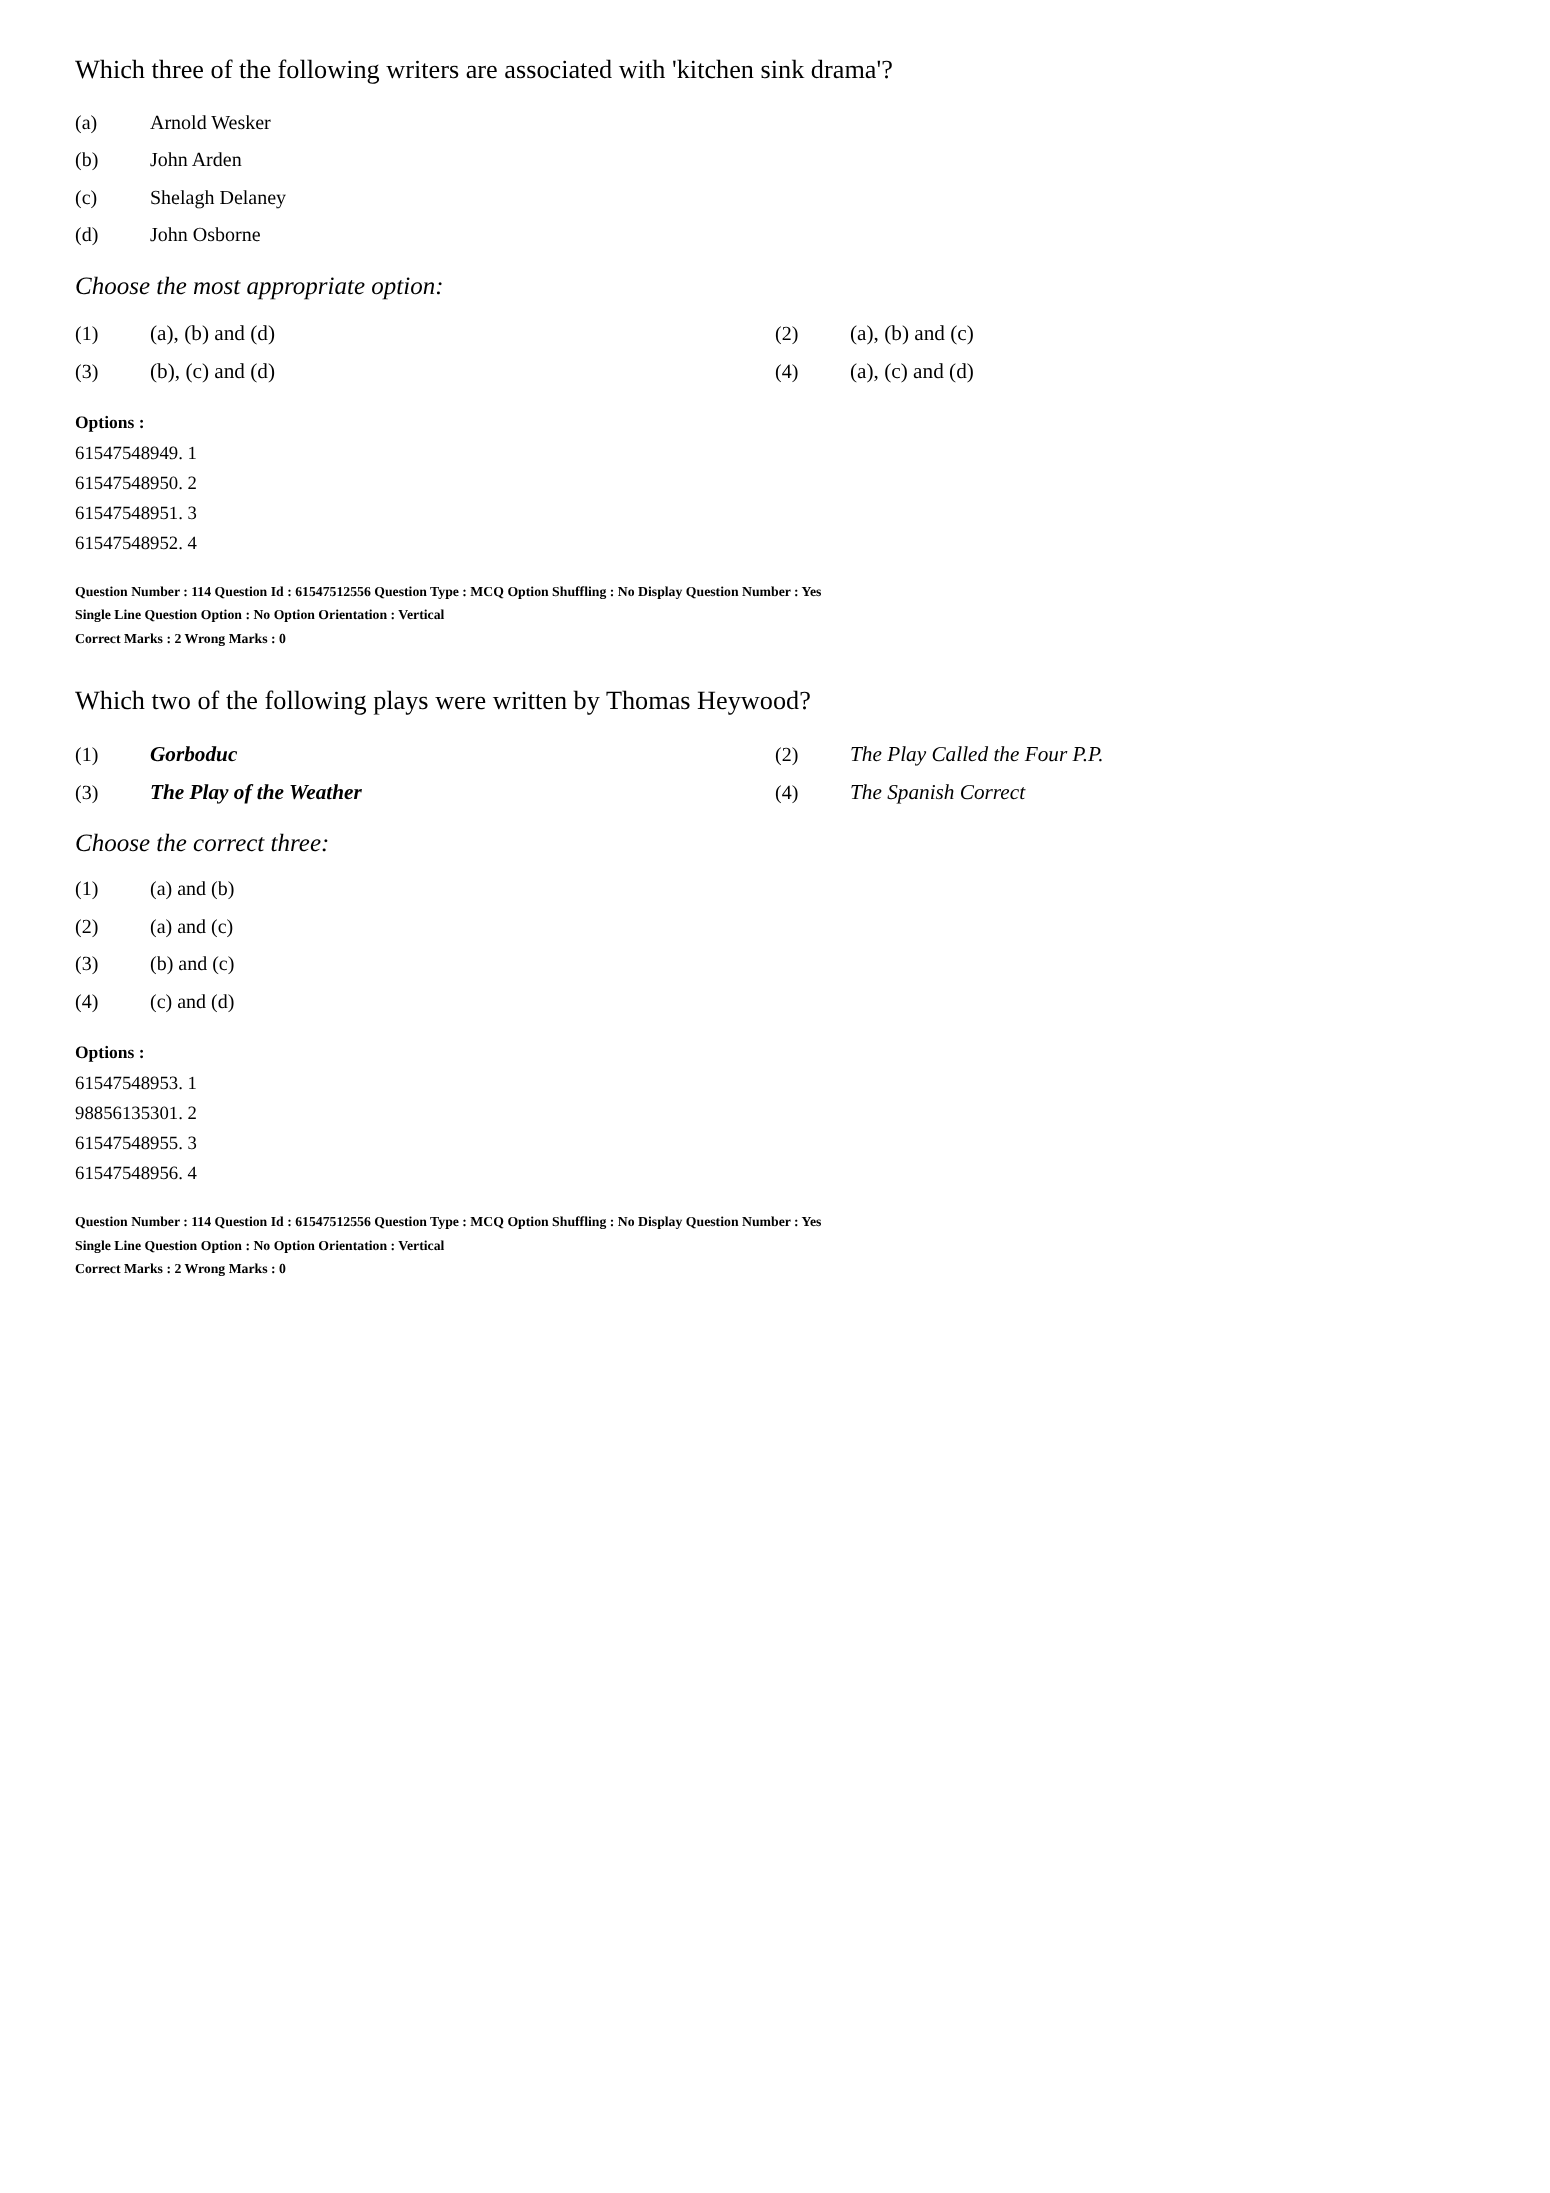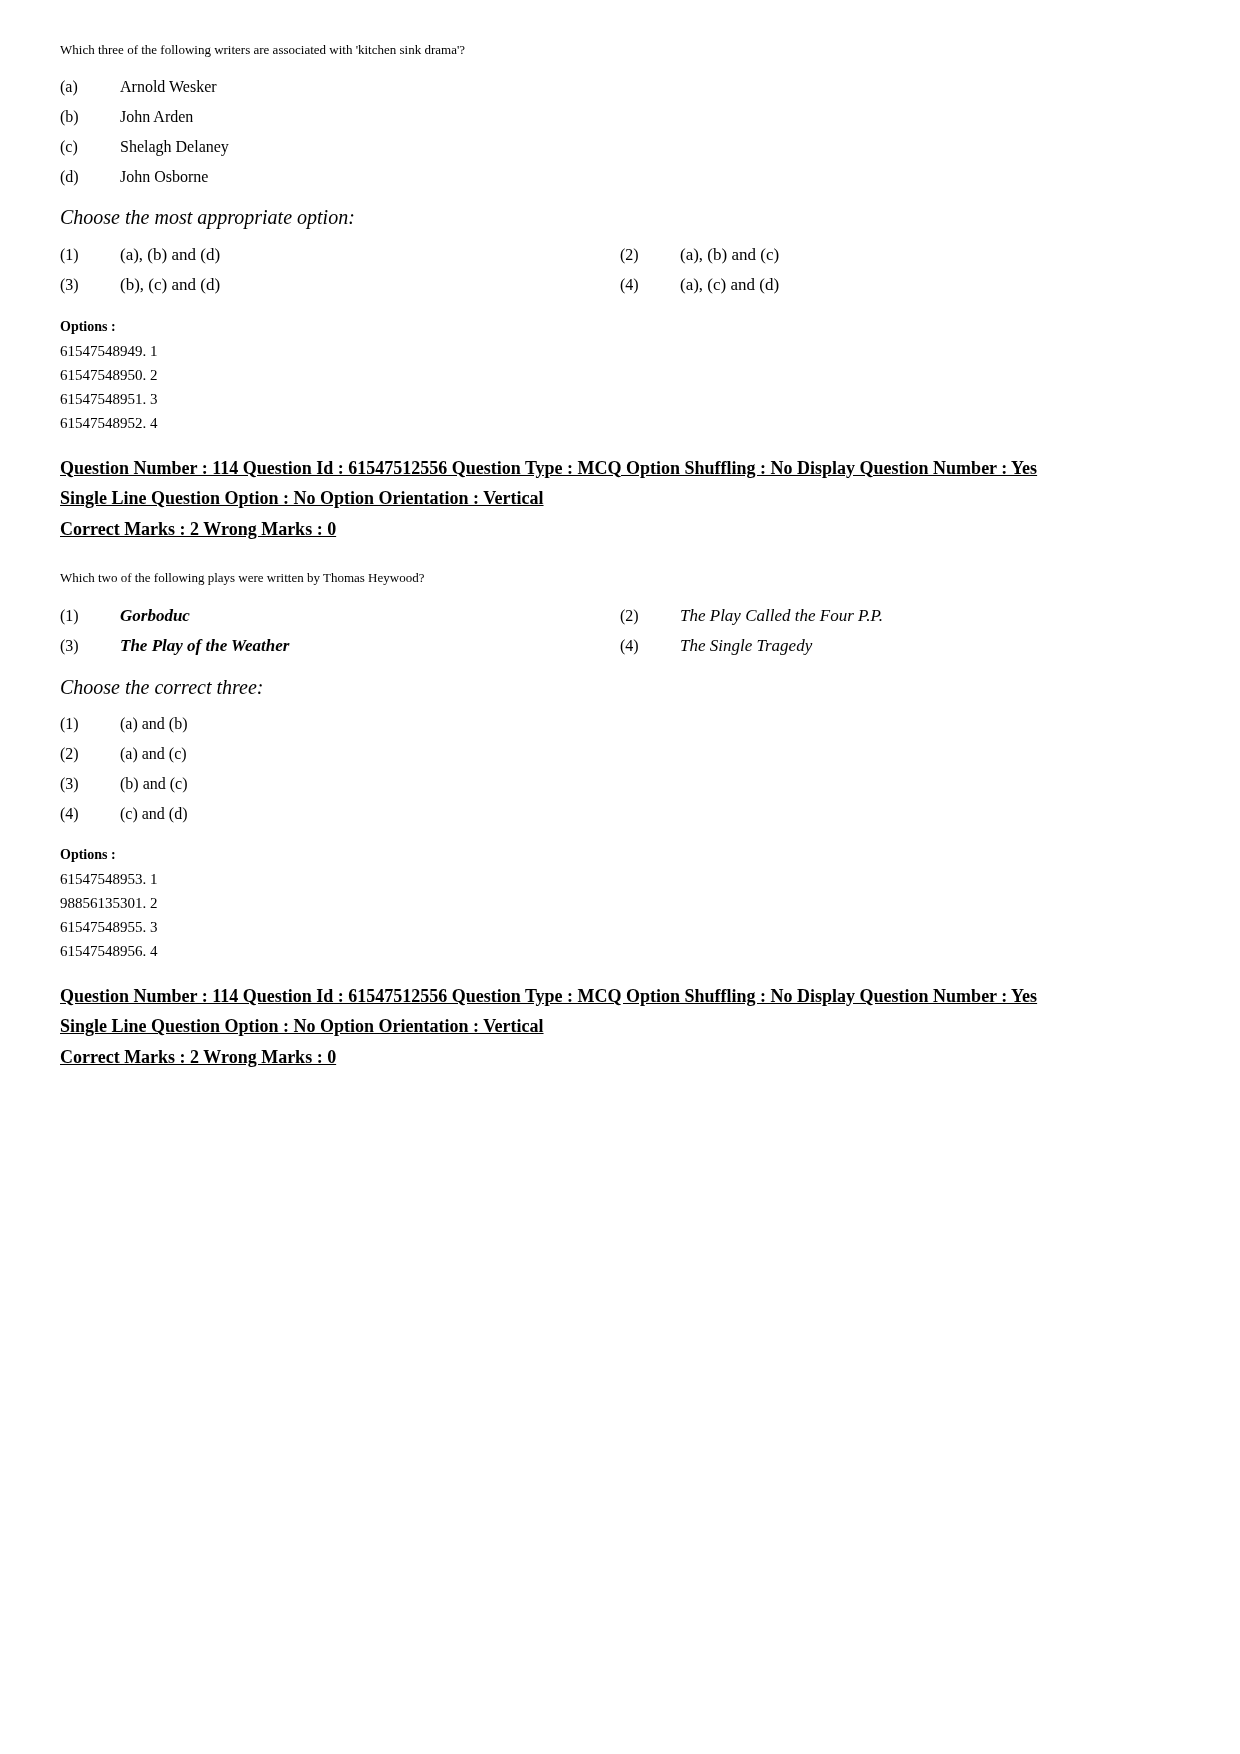--- a/index.html
+++ b/index.html
@@ -10,21 +10,21 @@
     body {
       background: #ffffff;
       font-family: 'Times New Roman', Times, serif;
       font-size: 16px;
       color: #000000;
       width: 1240px;
       min-height: 1754px;
       padding: 40px 60px;
     }
     .question-text {
-      font-size: 13px;
+      font-size: 21px;
       margin-bottom: 18px;
       line-height: 1.5;
     }
     .option-row {
       display: flex;
       align-items: baseline;
       margin-bottom: 12px;
     }
     .option-label {
       min-width: 60px;
@@ -61,25 +61,24 @@
     .options-title {
       font-weight: bold;
       font-size: 14px;
       margin-bottom: 4px;
     }
     .options-item {
       font-size: 15px;
       line-height: 1.6;
     }
     .meta-info {
-      font-size: 18px;
+      font-size: 11px;
       font-weight: bold;
       line-height: 1.7;
       margin: 14px 0 24px 0;
-      text-decoration: underline;
     }
     .section-block {
       margin-bottom: 10px;
     }
   </style>
 </head>
 <body>
 
 <div class="section-block">
   <div class="question-text">Which three of the following writers are associated with 'kitchen sink drama'?</div>
@@ -148,21 +147,21 @@
     <div class="answer-row">
       <span class="answer-num">(2)</span>
       <span class="answer-val italic" style="font-style: italic;">The Play Called the Four P.P.</span>
     </div>
     <div class="answer-row">
       <span class="answer-num">(3)</span>
       <span class="answer-val italic" style="font-style: italic; font-weight: bold;">The Play of the Weather</span>
     </div>
     <div class="answer-row">
       <span class="answer-num">(4)</span>
-      <span class="answer-val italic" style="font-style: italic;">The Single Tragedy</span>
+      <span class="answer-val italic" style="font-style: italic;">The Spanish Correct</span>
     </div>
   </div>
 
   <div class="choose-text">Choose the correct three:</div>
 
   <div class="option-row">
     <span class="option-label">(1)</span>
     <span class="option-value">(a) and (b)</span>
   </div>
   <div class="option-row">

